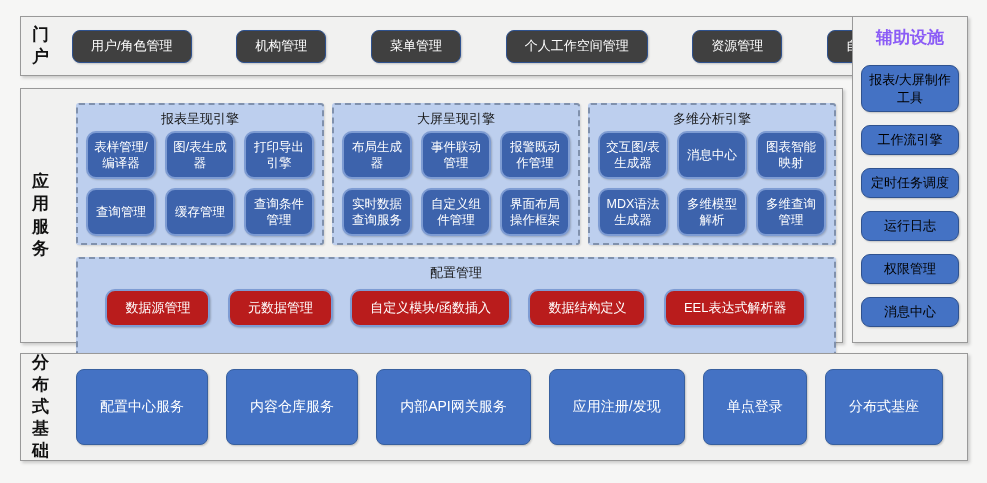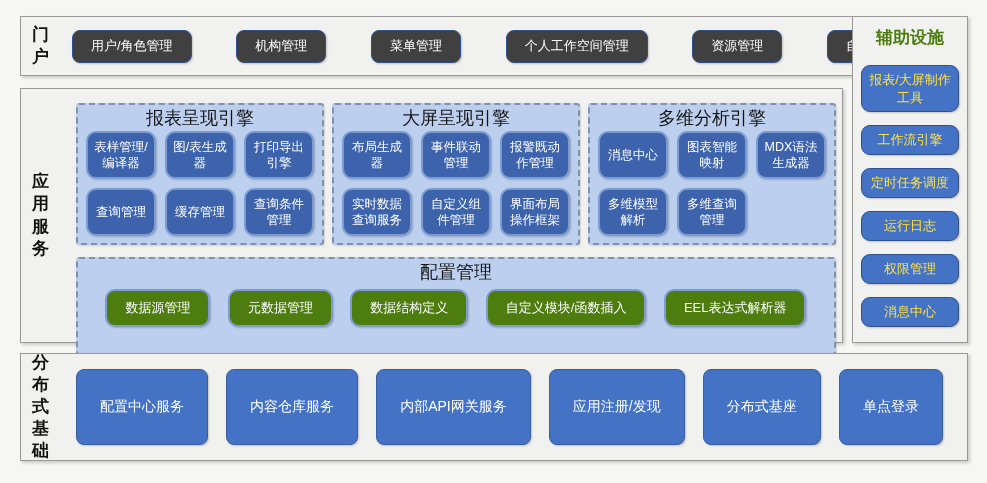--- a/index.html
+++ b/index.html
@@ -30,45 +30,45 @@
   
   .app{left:20px;top:88px;width:823px;height:255px;display:flex;}
   .app .vlabel{align-self:center;margin-left:10px;}
   .app-content{flex:1;padding:14px 0 0 26px;}
   .engines{display:flex;gap:8px;}
   .engine-box{
     width:248px;height:142px;background:#bdcfee;border:2px dashed #8091ad;
     border-radius:3px;box-sizing:border-box;padding:1px 8px 8px;
     box-shadow:1px 1px 2px rgba(0,0,0,.12);
   }
-  .group-title{text-align:center;font-size:18px;color:#161616;line-height:25px;}
+  .group-title{text-align:center;font-size:13px;color:#161616;line-height:25px;}
   .engine-grid{display:grid;grid-template-columns:repeat(3,1fr);gap:9px 9px;height:105px;}
   .nbtn{
     background:#3d63ac;border:2px solid #7e9cd3;border-radius:10px;color:#fff;
     font-size:12.5px;display:flex;align-items:center;justify-content:center;
     text-align:center;line-height:1.3;padding:2px;box-sizing:border-box;
     box-shadow:1px 1px 2px rgba(0,0,0,.2);
   }
   .config-box{
     margin-top:12px;width:760px;height:100px;background:#bdcfee;border:2px dashed #8091ad;
     border-radius:3px;box-sizing:border-box;padding:1px 10px 8px;
     box-shadow:1px 1px 2px rgba(0,0,0,.12);
   }
   .config-row{display:flex;justify-content:space-evenly;align-items:center;height:44px;margin-top:1px;}
   .cbtn{
-    height:38px;padding:0 18px;background:#4d7c0f;border:2px solid #7e9cd3;border-radius:10px;
+    height:38px;padding:0 18px;background:#b91c1c;border:2px solid #7e9cd3;border-radius:10px;
     color:#fff;font-size:13px;display:flex;align-items:center;white-space:nowrap;
     box-sizing:border-box;box-shadow:1px 1px 2px rgba(0,0,0,.2);
   }
   
   .aux{left:852px;top:16px;width:116px;height:327px;display:flex;flex-direction:column;
        padding:7px 8px 13px;gap:13px;}
-  .aux-title{font-weight:bold;font-size:17px;color:#4d7c0f;text-align:center;line-height:28px;}
+  .aux-title{font-weight:bold;font-size:17px;color:#8b5cf6;text-align:center;line-height:28px;}
   .abtn{
-    background:#4472C4;border:1.5px solid #2F528F;border-radius:9px;color:#fde047;
+    background:#4472C4;border:1.5px solid #2F528F;border-radius:9px;color:#000000;
     font-size:13px;display:flex;align-items:center;justify-content:center;text-align:center;
     line-height:1.35;min-height:30px;padding:1px 4px;box-sizing:border-box;
     box-shadow:1px 1px 2px rgba(0,0,0,.2);
   }
   .abtn.tall{min-height:47px;}
   
   .dist{left:20px;top:353px;width:948px;height:108px;display:flex;align-items:center;}
   .dist .vlabel{margin-left:10px;}
   .dist-row{flex:1;display:flex;justify-content:space-between;align-items:center;padding:0 24px 0 26px;}
   .dbtn{
@@ -118,37 +118,38 @@
           <div class="nbtn">报警既动作管理</div>
           <div class="nbtn">实时数据查询服务</div>
           <div class="nbtn">自定义组件管理</div>
           <div class="nbtn">界面布局操作框架</div>
         </div>
       </div>
 
       <div class="engine-box">
         <div class="group-title">多维分析引擎</div>
         <div class="engine-grid">
+          <div class="nbtn">交互图/表生成器</div>
           <div class="nbtn">消息中心</div>
           <div class="nbtn">图表智能映射</div>
           <div class="nbtn">MDX语法生成器</div>
           <div class="nbtn">多维模型解析</div>
           <div class="nbtn">多维查询管理</div>
         </div>
       </div>
 
     </div>
 
     <div class="config-box">
       <div class="group-title">配置管理</div>
       <div class="config-row">
         <div class="cbtn">数据源管理</div>
         <div class="cbtn">元数据管理</div>
+        <div class="cbtn">自定义模块/函数插入</div>
         <div class="cbtn">数据结构定义</div>
-        <div class="cbtn">自定义模块/函数插入</div>
         <div class="cbtn">EEL表达式解析器</div>
       </div>
     </div>
   </div>
 </section>
 
 <section class="panel aux">
   <div class="aux-title">辅助设施</div>
   <div class="abtn tall">报表/大屏制作工具</div>
   <div class="abtn">工作流引擎</div>
@@ -158,16 +159,16 @@
   <div class="abtn">消息中心</div>
 </section>
 
 <section class="panel dist">
   <div class="vlabel">分布式基础</div>
   <div class="dist-row">
     <div class="dbtn">配置中心服务</div>
     <div class="dbtn">内容仓库服务</div>
     <div class="dbtn">内部API网关服务</div>
     <div class="dbtn">应用注册/发现</div>
+    <div class="dbtn">单点登录</div>
     <div class="dbtn">分布式基座</div>
-    <div class="dbtn">单点登录</div>
   </div>
 </section>
 
 </body></html>

